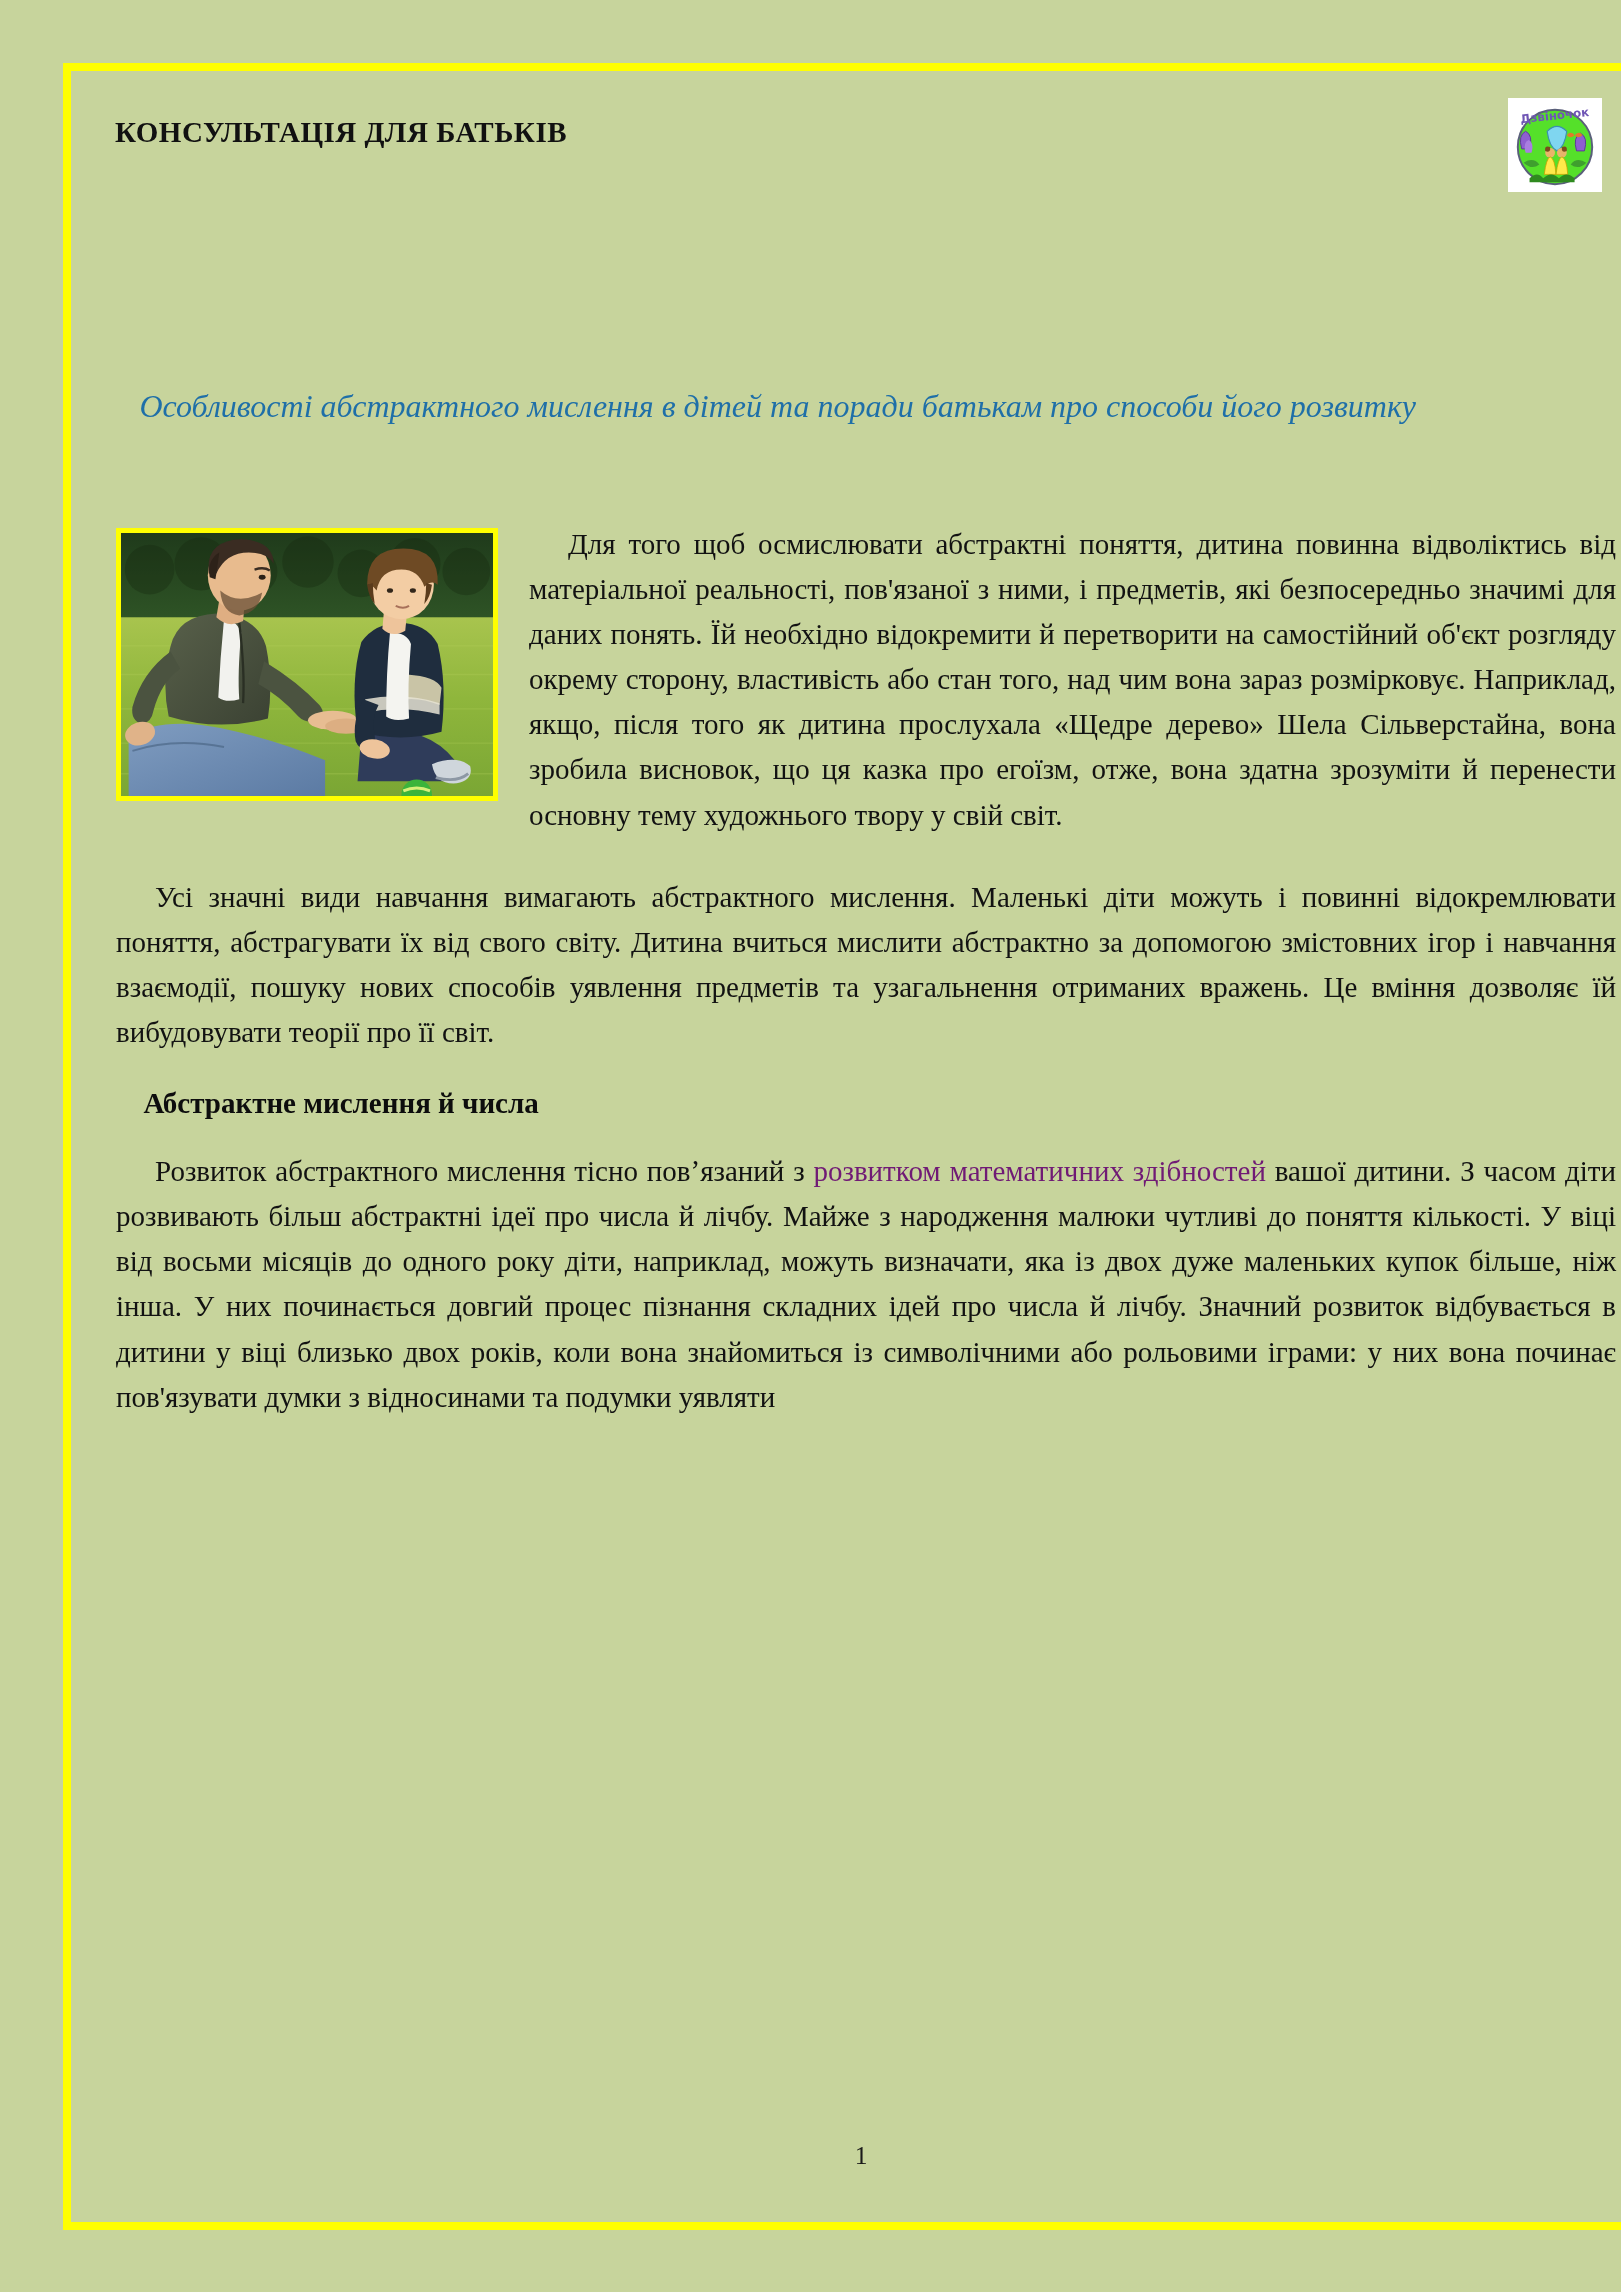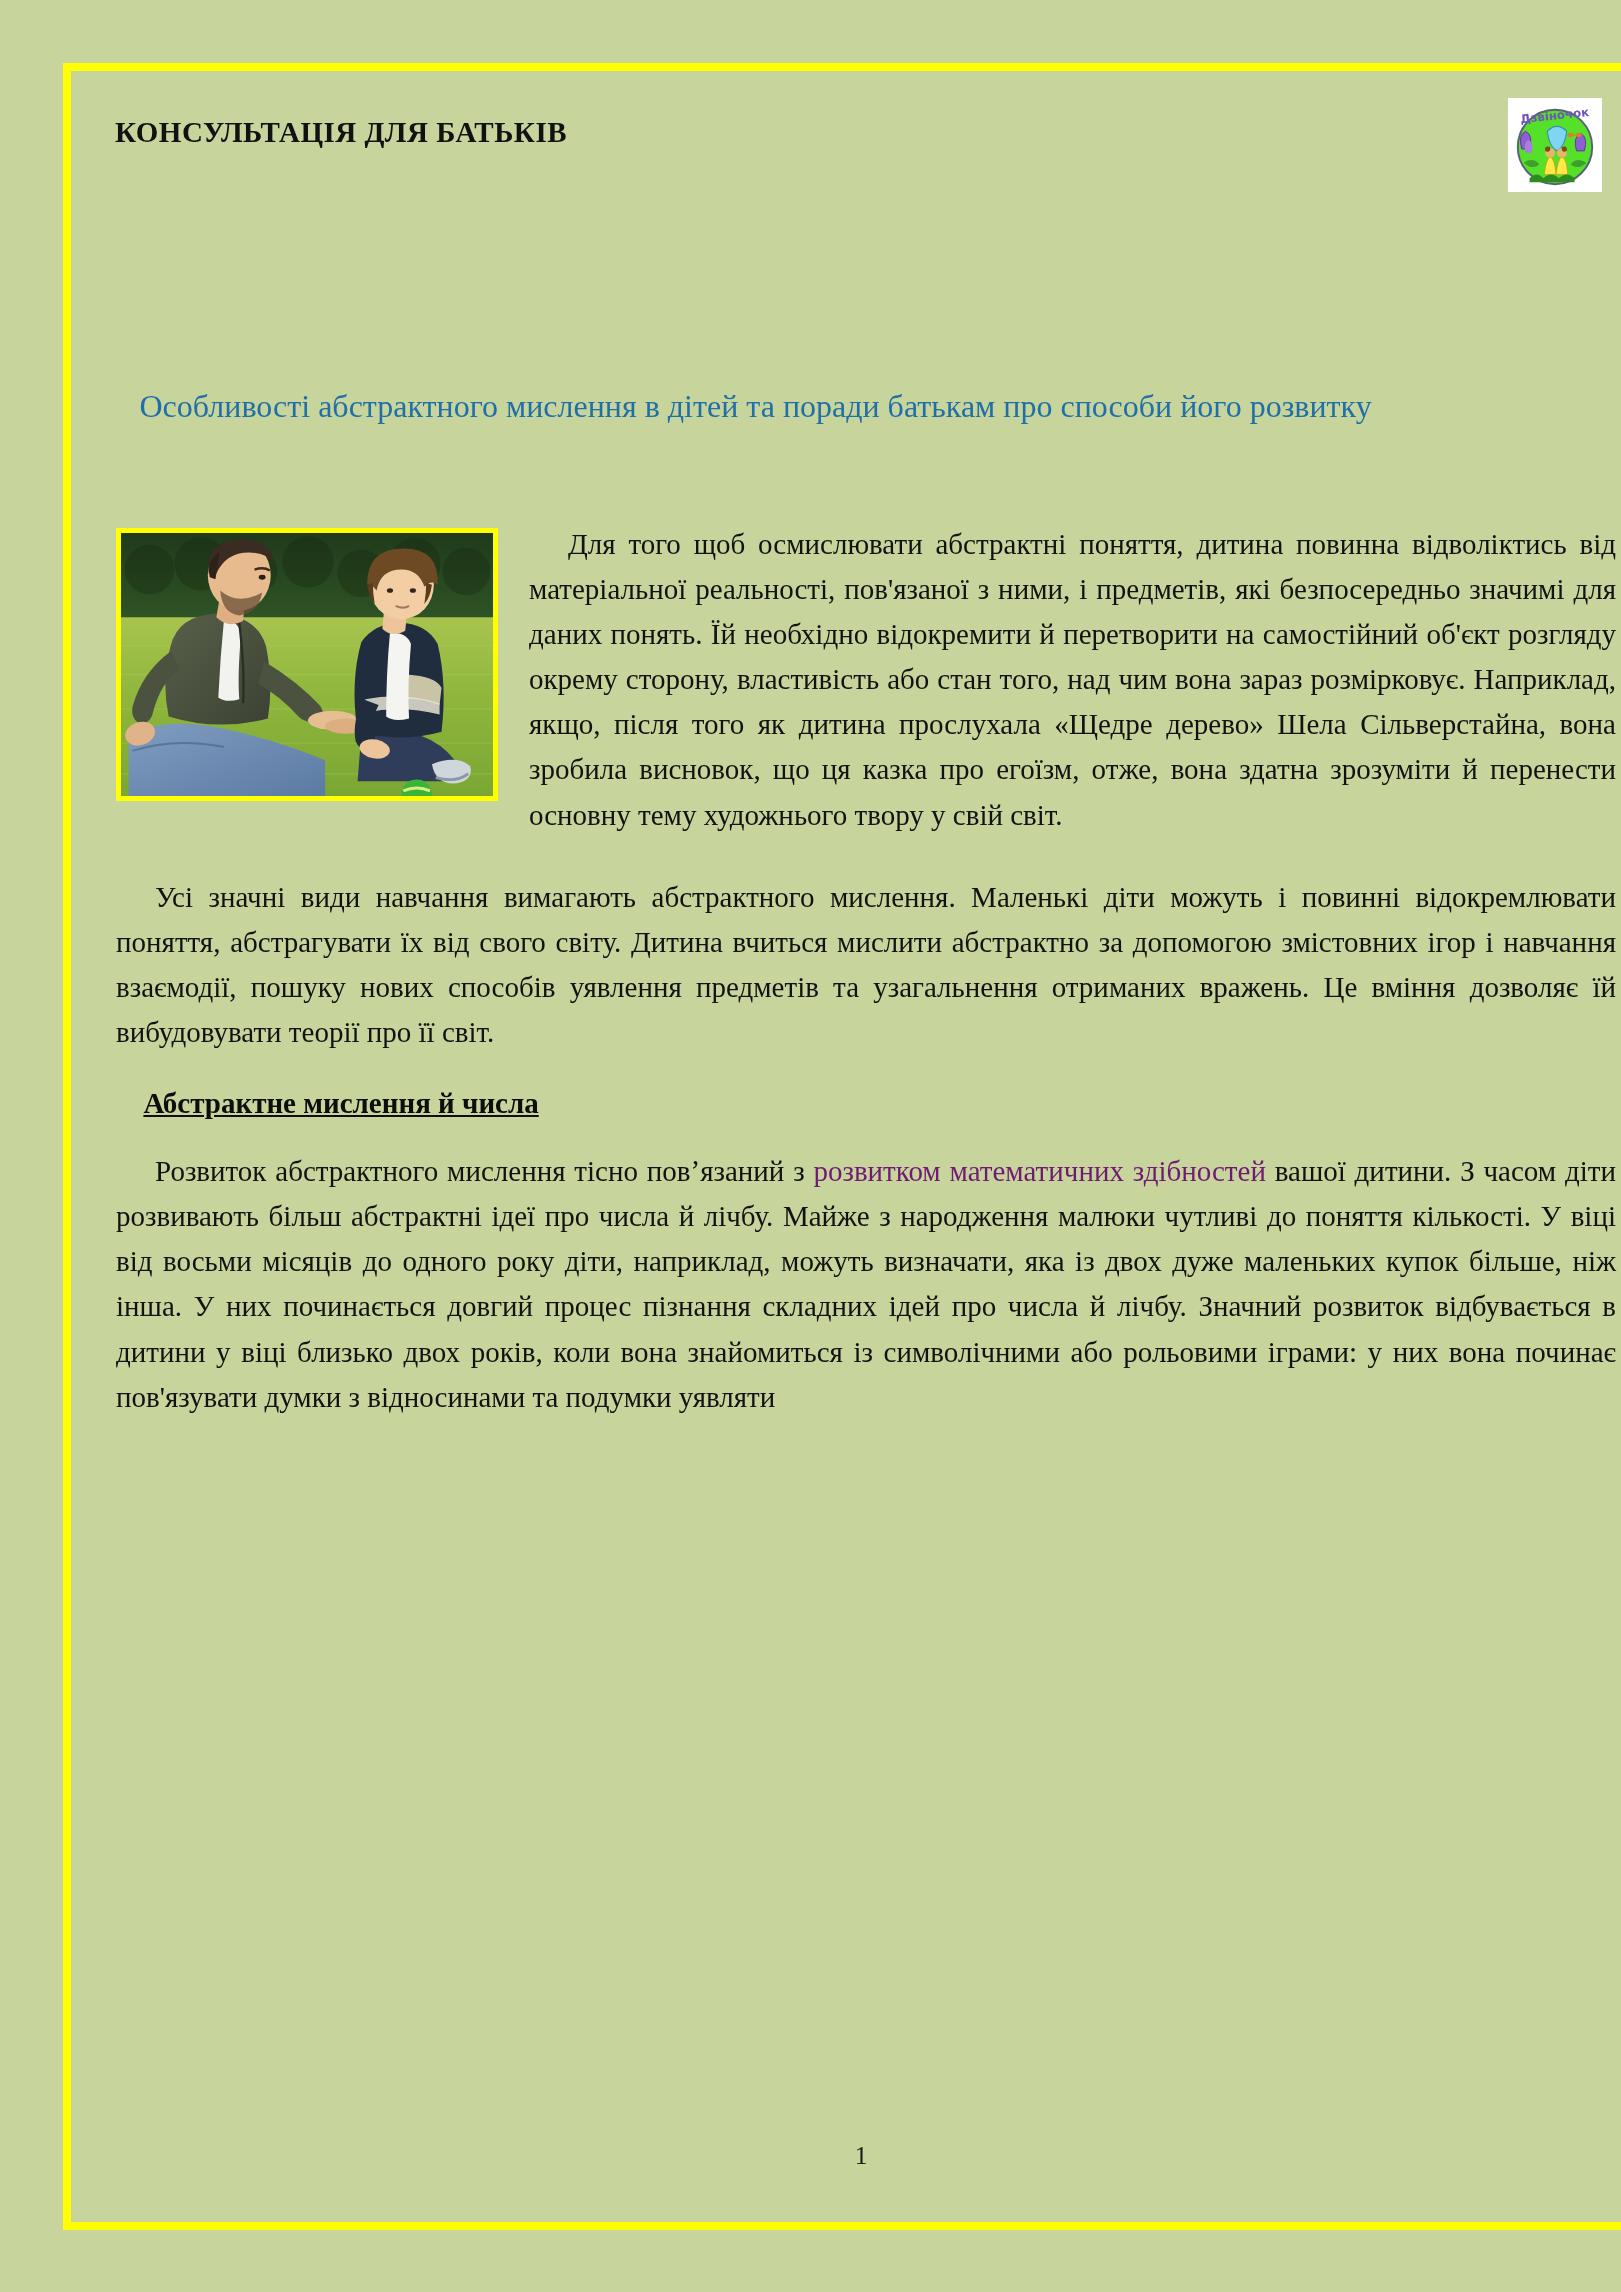--- a/index.html
+++ b/index.html
@@ -91,20 +91,21 @@
     white-space: nowrap;
   }
 
   
   #subtitle {
     position: absolute;
     left: 45px;
     right: 35px;
     top: 312px;
     color: #1f6fa8;
+    font-style: italic;
     font-size: 32px;
     line-height: 1.45;
     text-align: justify;
     text-justify: inter-word;
     font-family: "Liberation Serif", "DejaVu Serif", serif;
   }
   #subtitle::first-line { }
   #subtitle .ind { display: inline-block; width: 23.5px; }
 
   
@@ -142,21 +143,20 @@
   }
   #body-block p.first { margin-bottom: 37px; padding-left: 45px; }
   #body-block p .indent { display: inline-block; width: 39px; }
 
   h3.section-head {
     margin: 5.9px 0 23.5px 0;
     font-size: 29px;
     font-weight: bold;
     text-align: left;
     color: #0d0d0d;
-    text-decoration: underline;
   }
   h3.section-head .indent { display: inline-block; width: 27.4px; }
 
   a.doc-link, span.doc-link {
     color: #701a75;
     text-decoration: none;
   }
 
   
   #page-number {

